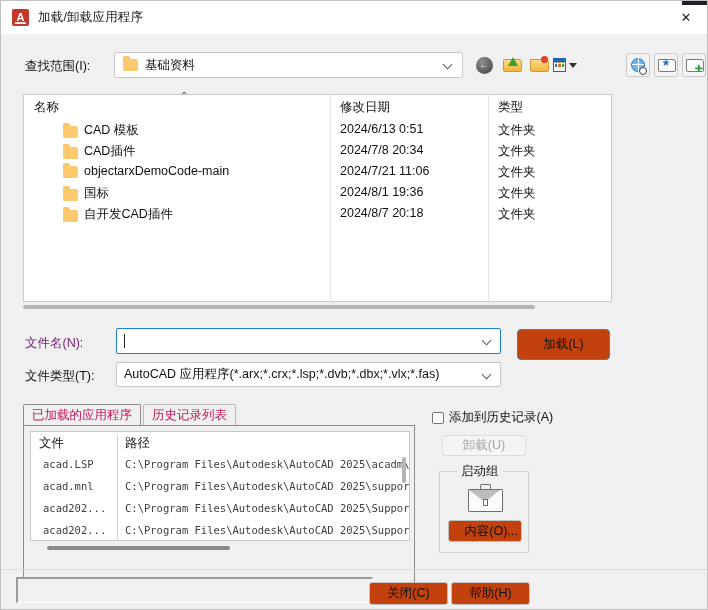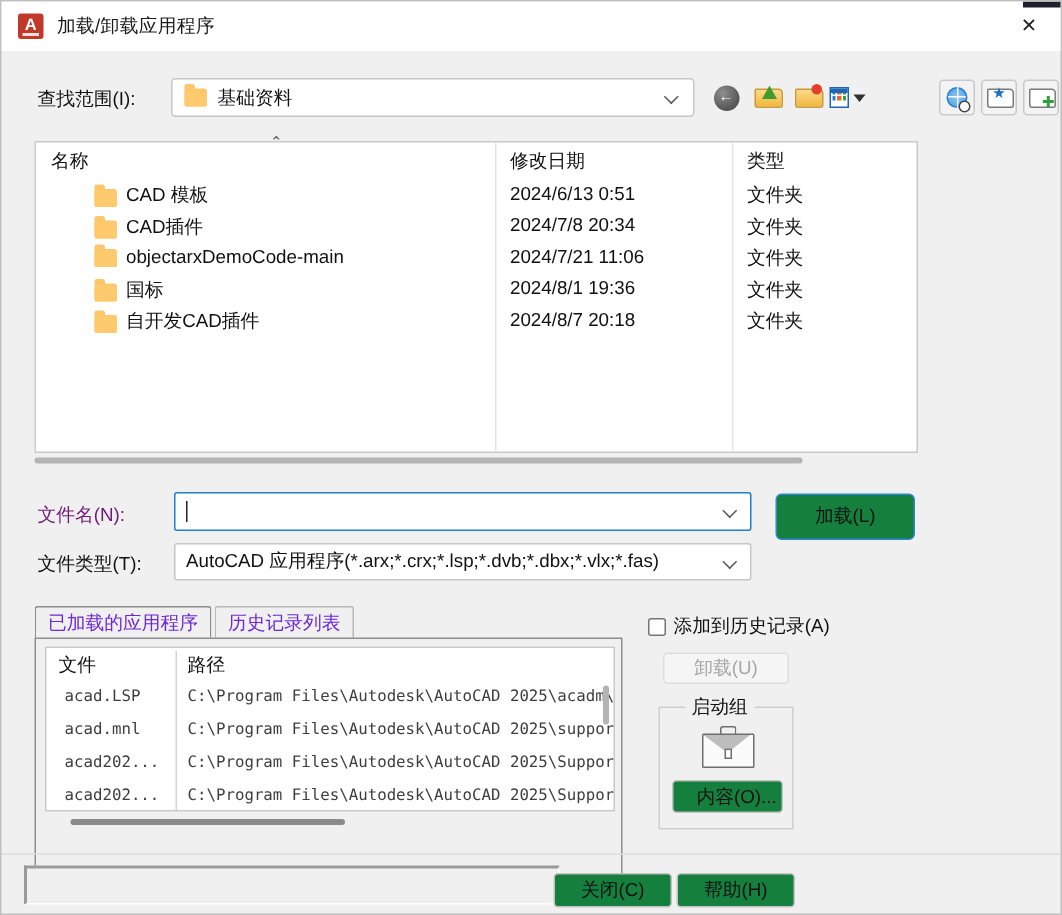--- a/index.html
+++ b/index.html
@@ -270,35 +270,35 @@
   .ft-combo {
     position: absolute; left: 115px; top: 361px;
     width: 385px; height: 25px;
     background: #fff; border: 1px solid #c7c7c7; border-radius: 2px;
     display: flex; align-items: center;
   }
   .ft-combo .ft-text { margin-left: 7px; font-size: 12.5px; color: #111; }
 
   .btn {
     border: 1px solid #c2c2c2; border-radius: 4px;
-    background: #15803d;
+    background: #c2410c;
     font-size: 12.5px; color: #111;
     display: flex; align-items: center; justify-content: center;
     font-family: "Liberation Sans", sans-serif;
   }
   .btn.primary { border: 1.5px solid #2f86d8; }
   .btn.disabled { color: #a6a6a6; background: #f5f5f5; border-color: #dcdcdc; }
 
   #load-btn { position: absolute; left: 516px; top: 328px; width: 93px; height: 31px; }
 
   
   .tabs { position: absolute; left: 22px; top: 403px; display: flex; align-items: flex-end; }
   .tab {
     height: 22px; padding: 0 8px;
-    font-size: 12.5px; color: #6d28d9;
+    font-size: 12.5px; color: #be185d;
     display: flex; align-items: center;
     border: 1px solid #b9b9b9; border-bottom: none;
     background: #e7e7e7; border-radius: 2px 2px 0 0;
   }
   .tab.active { background: #f0f0f0; border-color: #8d8d8d; }
   .tab:not(.active) { margin-left: 2px; background: #f0f0f0; }
 
   .loadedbox {
     position: absolute; left: 22px; top: 424px;
     width: 392px; height: 168px;

